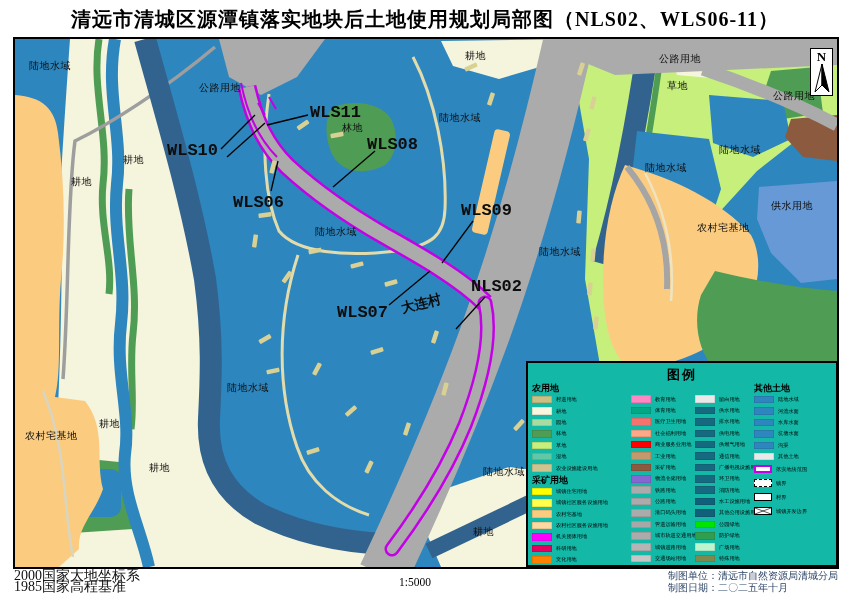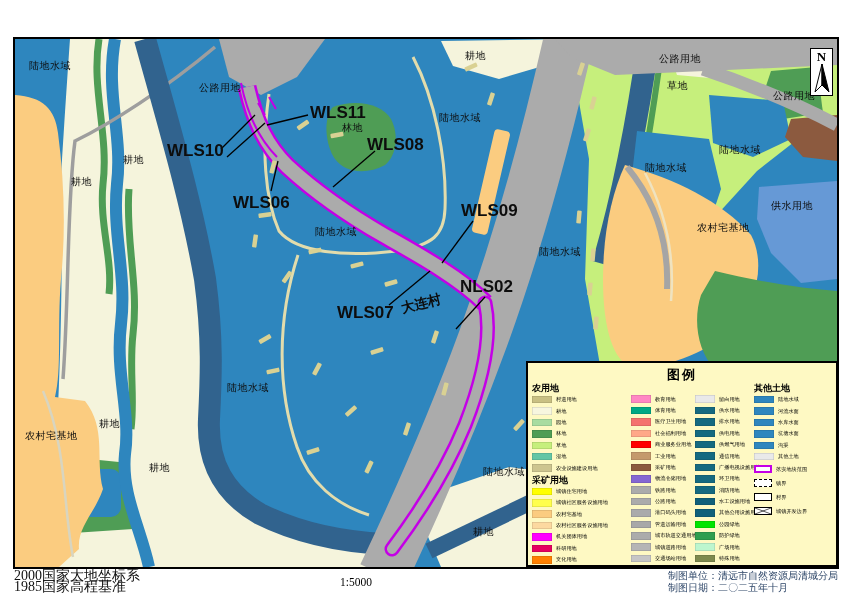--- a/index.html
+++ b/index.html
@@ -6,51 +6,52 @@
   .page{position:relative;width:850px;height:600px;background:#fff;overflow:hidden;
         font-family:"Liberation Serif","DejaVu Serif",serif;}
   .title{position:absolute;top:6px;left:0;width:100%;margin:0;text-align:center;
          font-size:20px;font-weight:bold;color:#000;letter-spacing:1px;}
   .map-frame{position:absolute;left:13px;top:37px;width:822px;height:528px;
              border:2px solid #000;background:#2E86BE;}
   .map-svg{position:absolute;left:0;top:0;width:822px;height:528px;display:block;}
   #labels-layer{position:absolute;left:0;top:0;width:822px;height:528px;pointer-events:none;}
   .ml{position:absolute;white-space:nowrap;color:#0d0d0d;}
   .ml.area{font-size:10px;letter-spacing:0.5px;}
-  .ml.parcel{font-size:17px;font-weight:bold;font-family:Liberation Sans, sans-serif;}
+  .ml.parcel{font-size:17px;font-weight:bold;font-family:Liberation Mono, monospace;}
   .ml.town{font-size:21px;font-weight:bold;letter-spacing:5px;}
   .ml.village{font-size:13.5px;font-weight:bold;transform:rotate(-14deg);}
   .north{position:absolute;left:795px;top:9px;width:23px;height:48px;background:#fff;
          border:1.5px solid #000;text-align:center;box-sizing:border-box;}
   .north .n{font-size:13px;font-weight:bold;line-height:13px;margin-top:1px;}
   .north svg{display:block;margin:0 auto;}
-  .legend{position:absolute;left:511px;top:322px;width:308px;height:202px;background:#fef9c3;
+  .legend{position:absolute;left:511px;top:322px;width:308px;height:202px;background:#14b8a6;
           border:2px solid #000;box-sizing:content-box;font-family:Liberation Serif, serif;}
   .lg-title{text-align:center;font-size:13px;font-weight:bold;margin-top:3px;letter-spacing:2px;}
   .lg-col{position:absolute;top:19px;}
   .lg-header{font-size:9px;font-weight:bold;height:12px;line-height:12px;white-space:nowrap;}
   .lg-row{display:flex;align-items:center;height:11.4px;}
   .sw{width:20px;height:7.5px;margin-right:4px;flex:none;box-shadow:inset 0 0 0 0.5px rgba(0,0,0,0.18);}
   .lg-lb{font-size:6.5px;transform:scale(0.8);transform-origin:0 50%;white-space:nowrap;}
   .lg-brow{display:flex;align-items:center;height:14px;}
   .bsw{width:18px;height:8px;margin-right:4px;flex:none;background:#fff;position:relative;box-sizing:border-box;}
   .bsw-parcel{border:2.5px solid #C400E6;}
   .bsw-town-dashed{border:1px dashed #000;}
   .bsw-village-solid{border:1px solid #000;}
   .bsw-development-cross{border:1px solid #000;}
   .bsw-development-cross svg{position:absolute;left:0;top:0;width:100%;height:100%;}
   .datum{position:absolute;left:14px;top:570px;font-size:14px;line-height:11px;color:#111;}
-  .scale{position:absolute;left:340px;top:576px;width:150px;
+  .scale{position:absolute;left:340px;top:576px;width:150px;text-align:center;
          font-size:11.5px;color:#000;}
   .credit{position:absolute;right:12px;top:570px;font-size:10px;line-height:11.5px;color:#2E4668;}
 </style>
 </head>
 <body>
 
 <div class="page">
+  <h1 class="title">清远市清城区源潭镇落实地块后土地使用规划局部图（NLS02、WLS06-11）</h1>
 
   <div class="map-frame">
     <svg class="map-svg" viewBox="0 0 822 528" preserveAspectRatio="none">
 
       <rect x="0" y="0" width="822" height="528" fill="#2E86BE"></rect>
 
       <path fill="#F5F4DC" d="M55,0 L130,0 C152,80 176,160 190,240 C198,300 196,340 194,380 C192,425 210,455 245,475 C285,495 330,503 370,505 L372,528 L36,528 L40,420 C46,340 48,210 46,140 C46,140 50,70 55,0 Z"></path>
       <path fill="none" stroke="#4F9D55" stroke-width="7" d="M84,0 C76,50 94,95 88,145 C84,185 98,220 94,255"></path>
       <path fill="none" stroke="#4F9D55" stroke-width="7" d="M114,150 C110,200 124,245 118,295 C114,330 120,360 116,390"></path>
       <path fill="#4F9D55" d="M54,418 L114,424 L118,490 L58,494 Z"></path>
@@ -169,21 +170,21 @@
         <div class="ml area" style="left: 84px; top: 378px;">耕地</div>
         <div class="ml area" style="left: 134px; top: 422px;">耕地</div>
         <div class="ml area" style="left: 458px; top: 486px;">耕地</div>
         <div class="ml area" style="left: 468px; top: 426px;">陆地水域</div>
         <div class="ml parcel" style="left: 152px; top: 102px;">WLS10</div>
         <div class="ml parcel" style="left: 295px; top: 64px;">WLS11</div>
         <div class="ml parcel" style="left: 218px; top: 154px;">WLS06</div>
         <div class="ml parcel" style="left: 352px; top: 96px;">WLS08</div>
         <div class="ml parcel" style="left: 446px; top: 162px;">WLS09</div>
         <div class="ml parcel" style="left: 322px; top: 264px;">WLS07</div>
-        <div class="ml parcel" style="left: 445px; top: 238px;">NLS02</div>
+        <div class="ml parcel" style="left: 456px; top: 238px;">NLS02</div>
         <div class="ml village" style="left: 386px; top: 256px;">大连村</div>
       </div>
 
     <div class="north">
       <div class="n">N</div>
       <svg width="20" height="30" viewBox="0 0 20 30">
         <path d="M10,1 L3,29 L10,22 Z" fill="#fff" stroke="#000" stroke-width="1"></path>
         <path d="M10,1 L17,29 L10,22 Z" fill="#000" stroke="#000" stroke-width="1"></path>
       </svg>
     </div>

